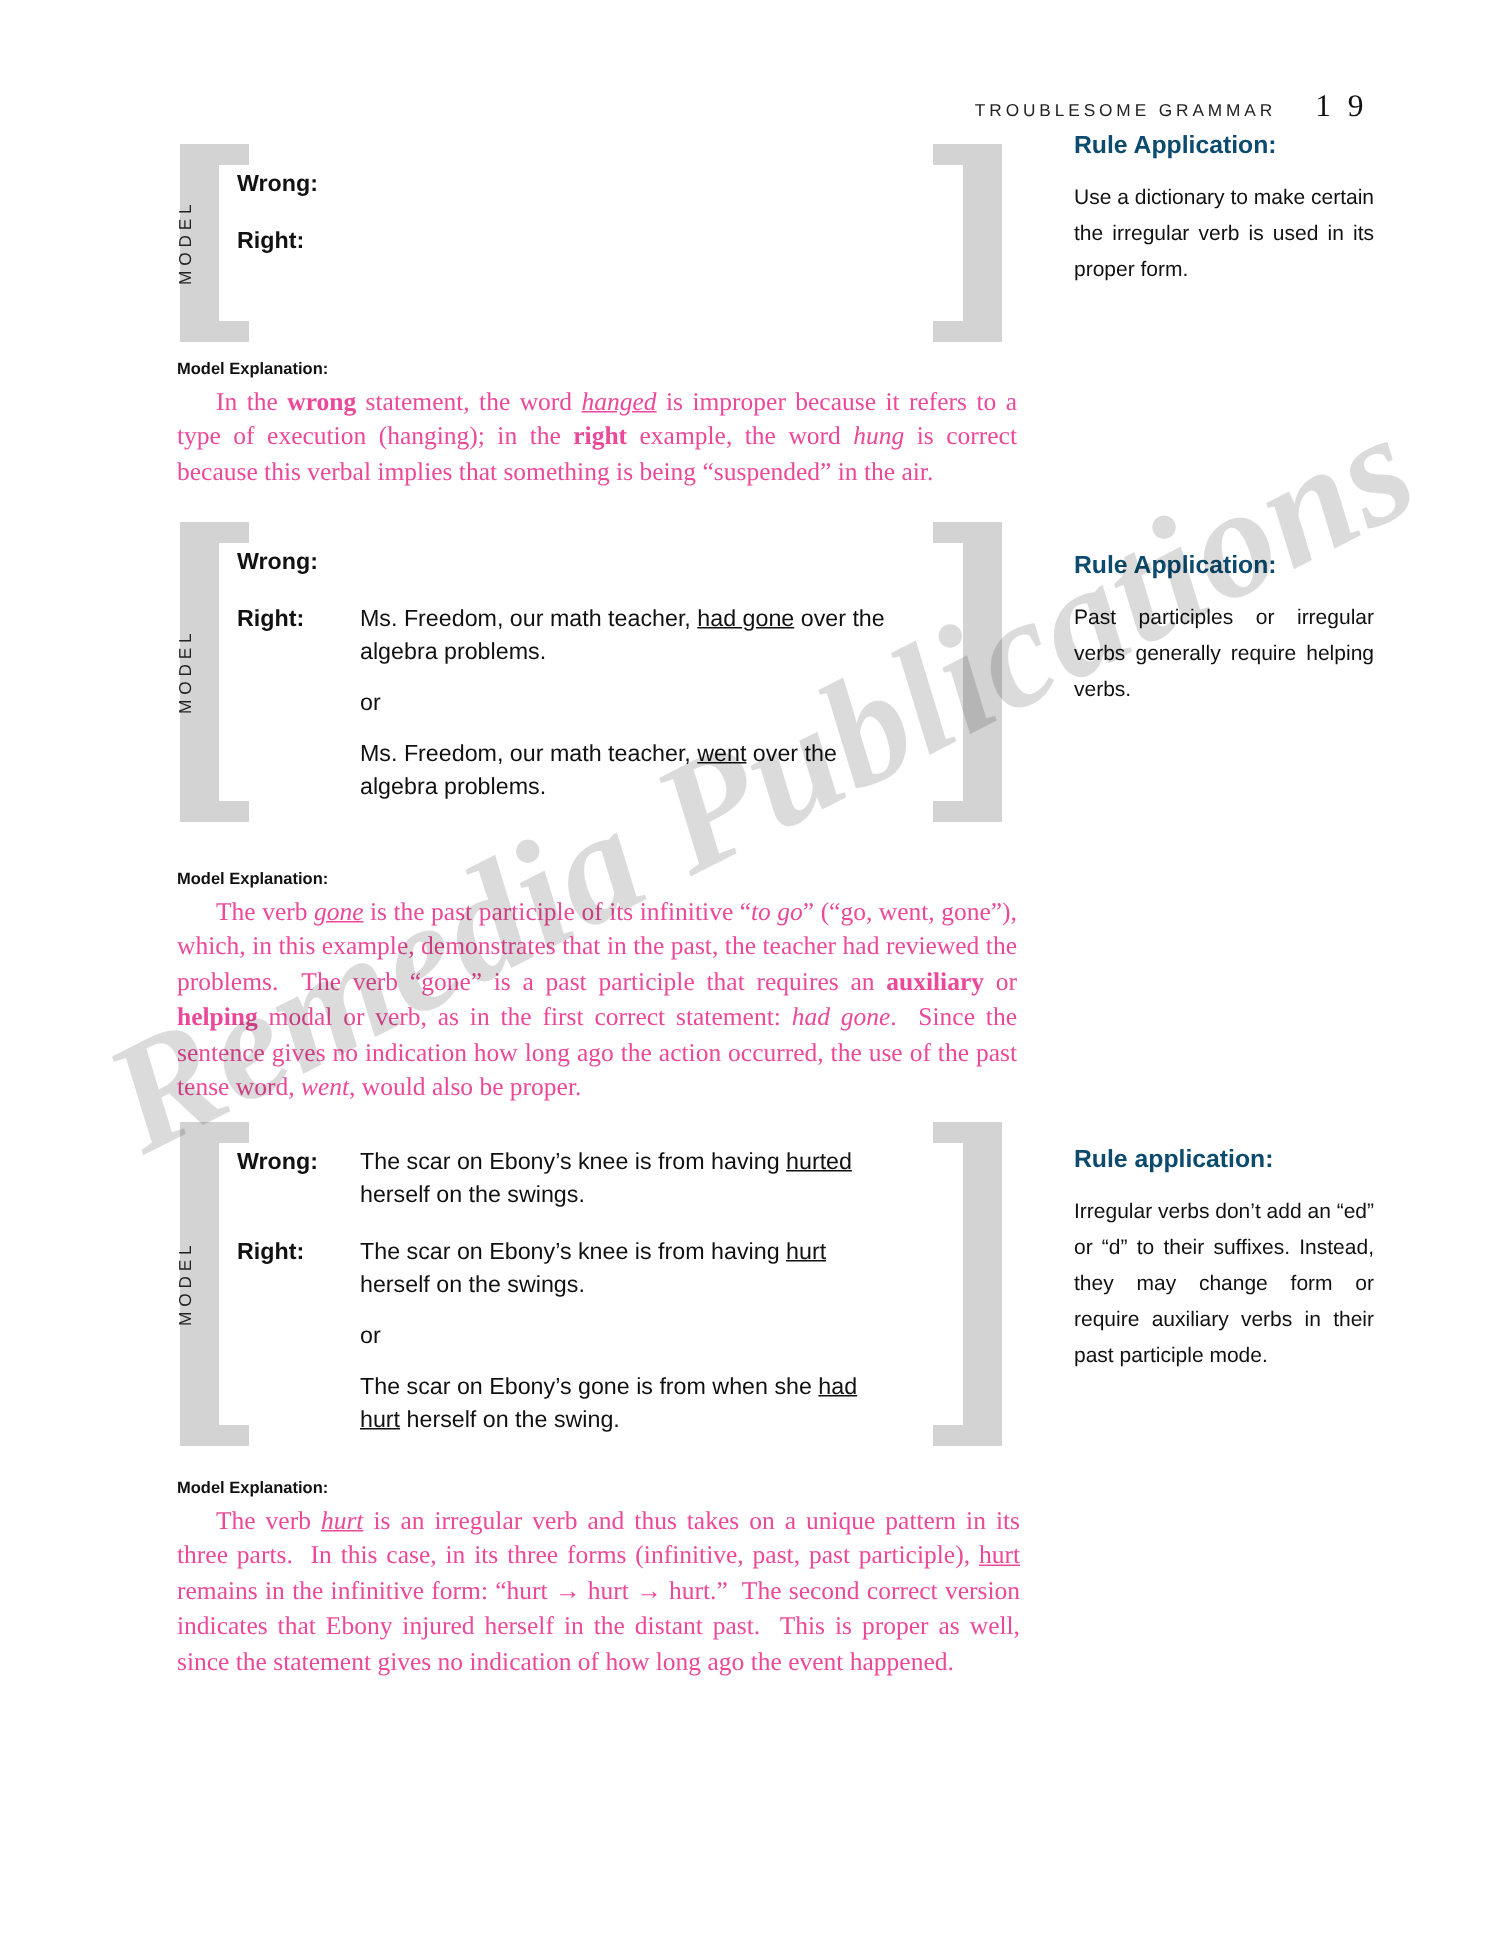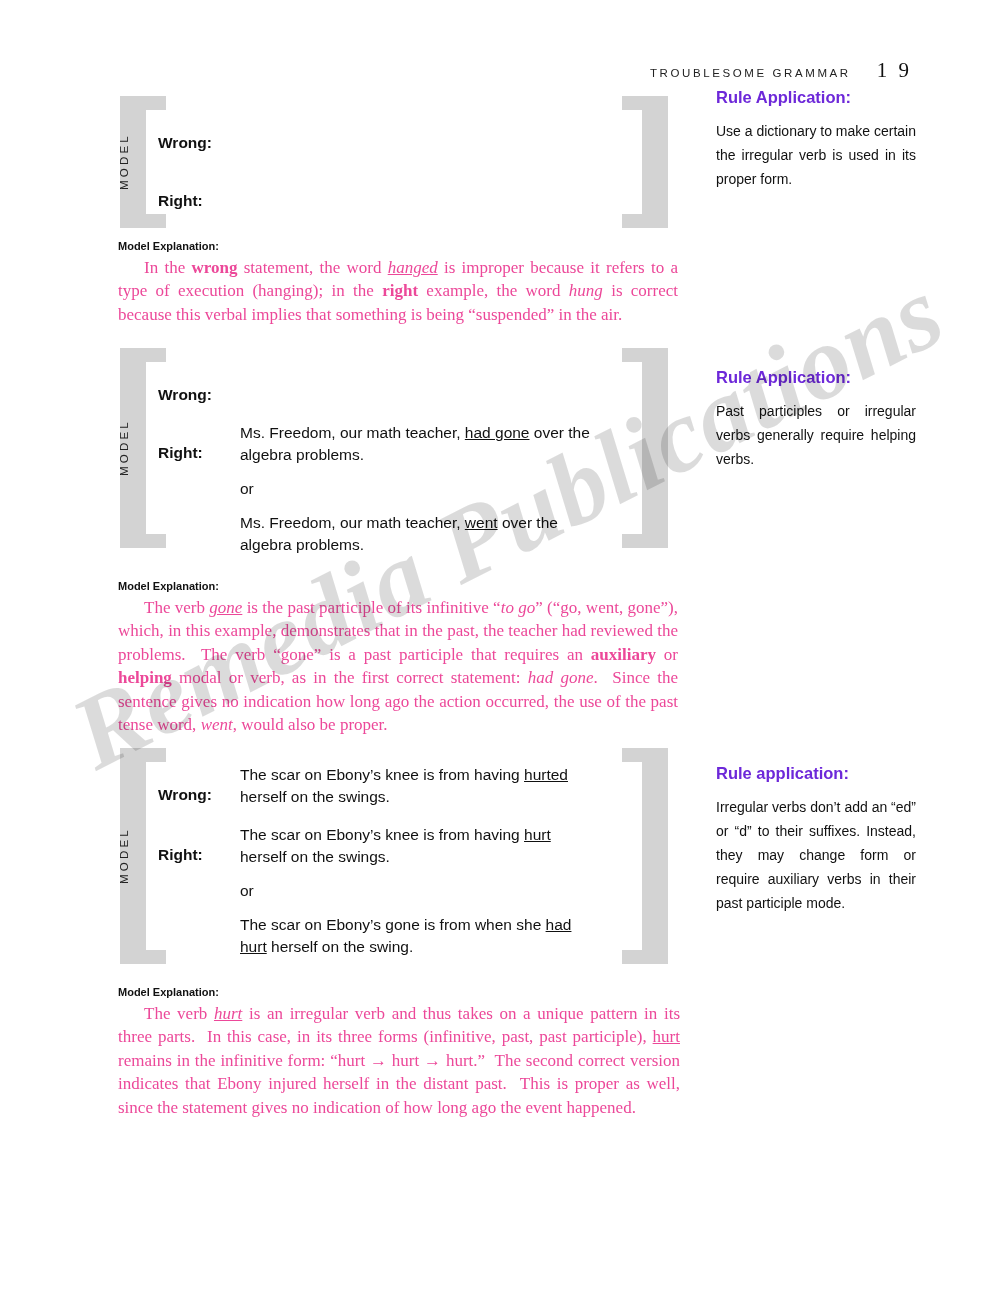--- a/index.html
+++ b/index.html
@@ -90,21 +90,20 @@
     line-height: 1.42;
   }
   .row {
     display: flex;
     margin-bottom: 9px;
   }
   .row-tag {
     width: 82px;
     flex: 0 0 82px;
     font-weight: bold;
-    margin-top: 20px;
   }
   .row-text {
     flex: 1;
   }
   .row-or .row-text { font-weight: normal; }
   u { text-decoration: underline; }
 
   
   .explanation {
     position: absolute;
@@ -131,21 +130,21 @@
   
   .rule {
     position: absolute;
     width: 200px;
   }
   .rule h4 {
     margin: 0 0 12px 0;
     font-family: "Liberation Sans", sans-serif;
     font-size: 16.5px;
     font-weight: bold;
-    color: #6d28d9;
+    color: #0c4a6e;
   }
   .rule p {
     margin: 0;
     font-family: "Liberation Sans", sans-serif;
     font-size: 14px;
     line-height: 1.72;
     color: #111;
     text-align: justify;
   }
 

